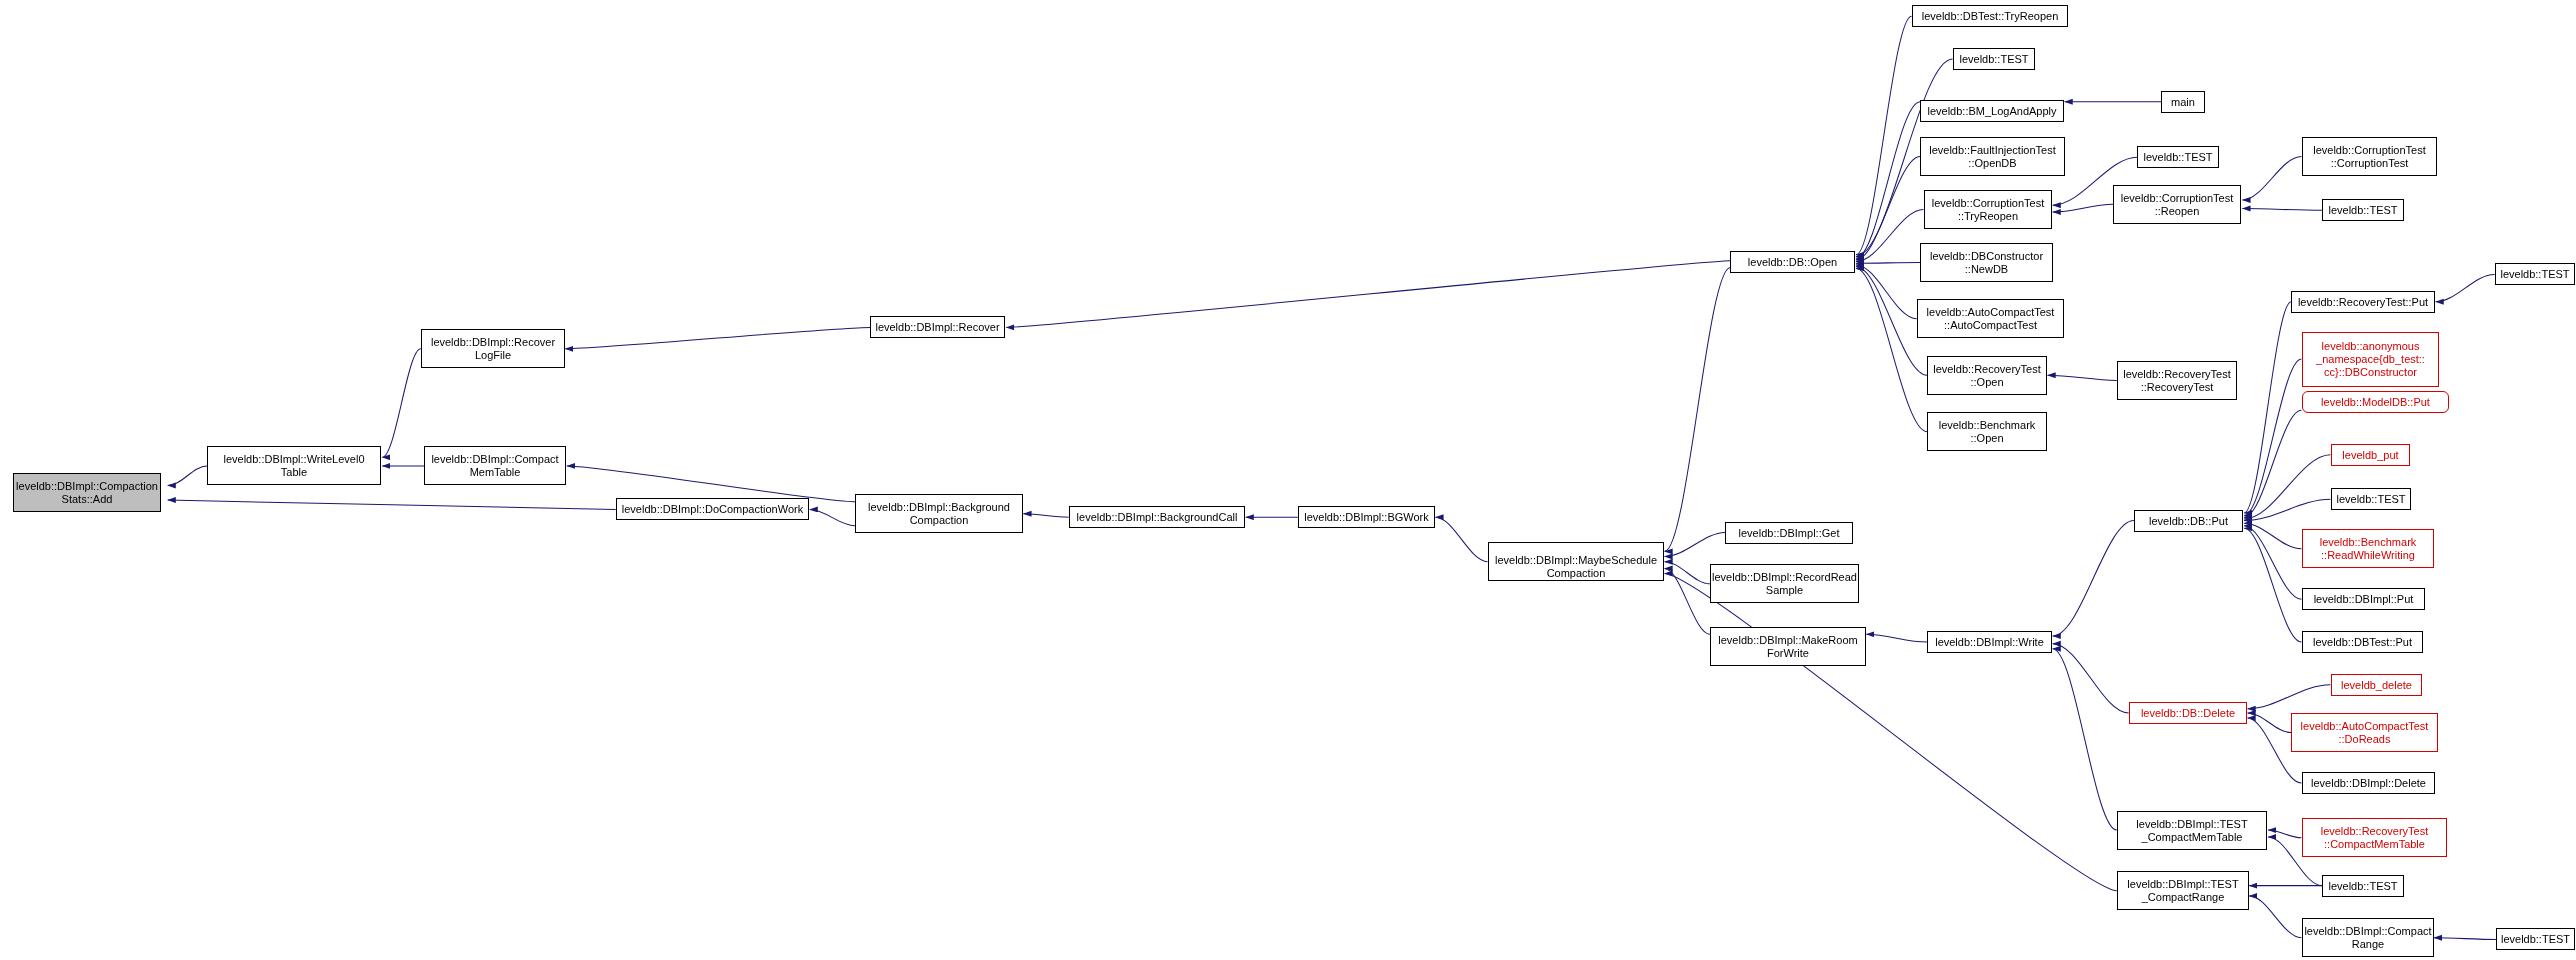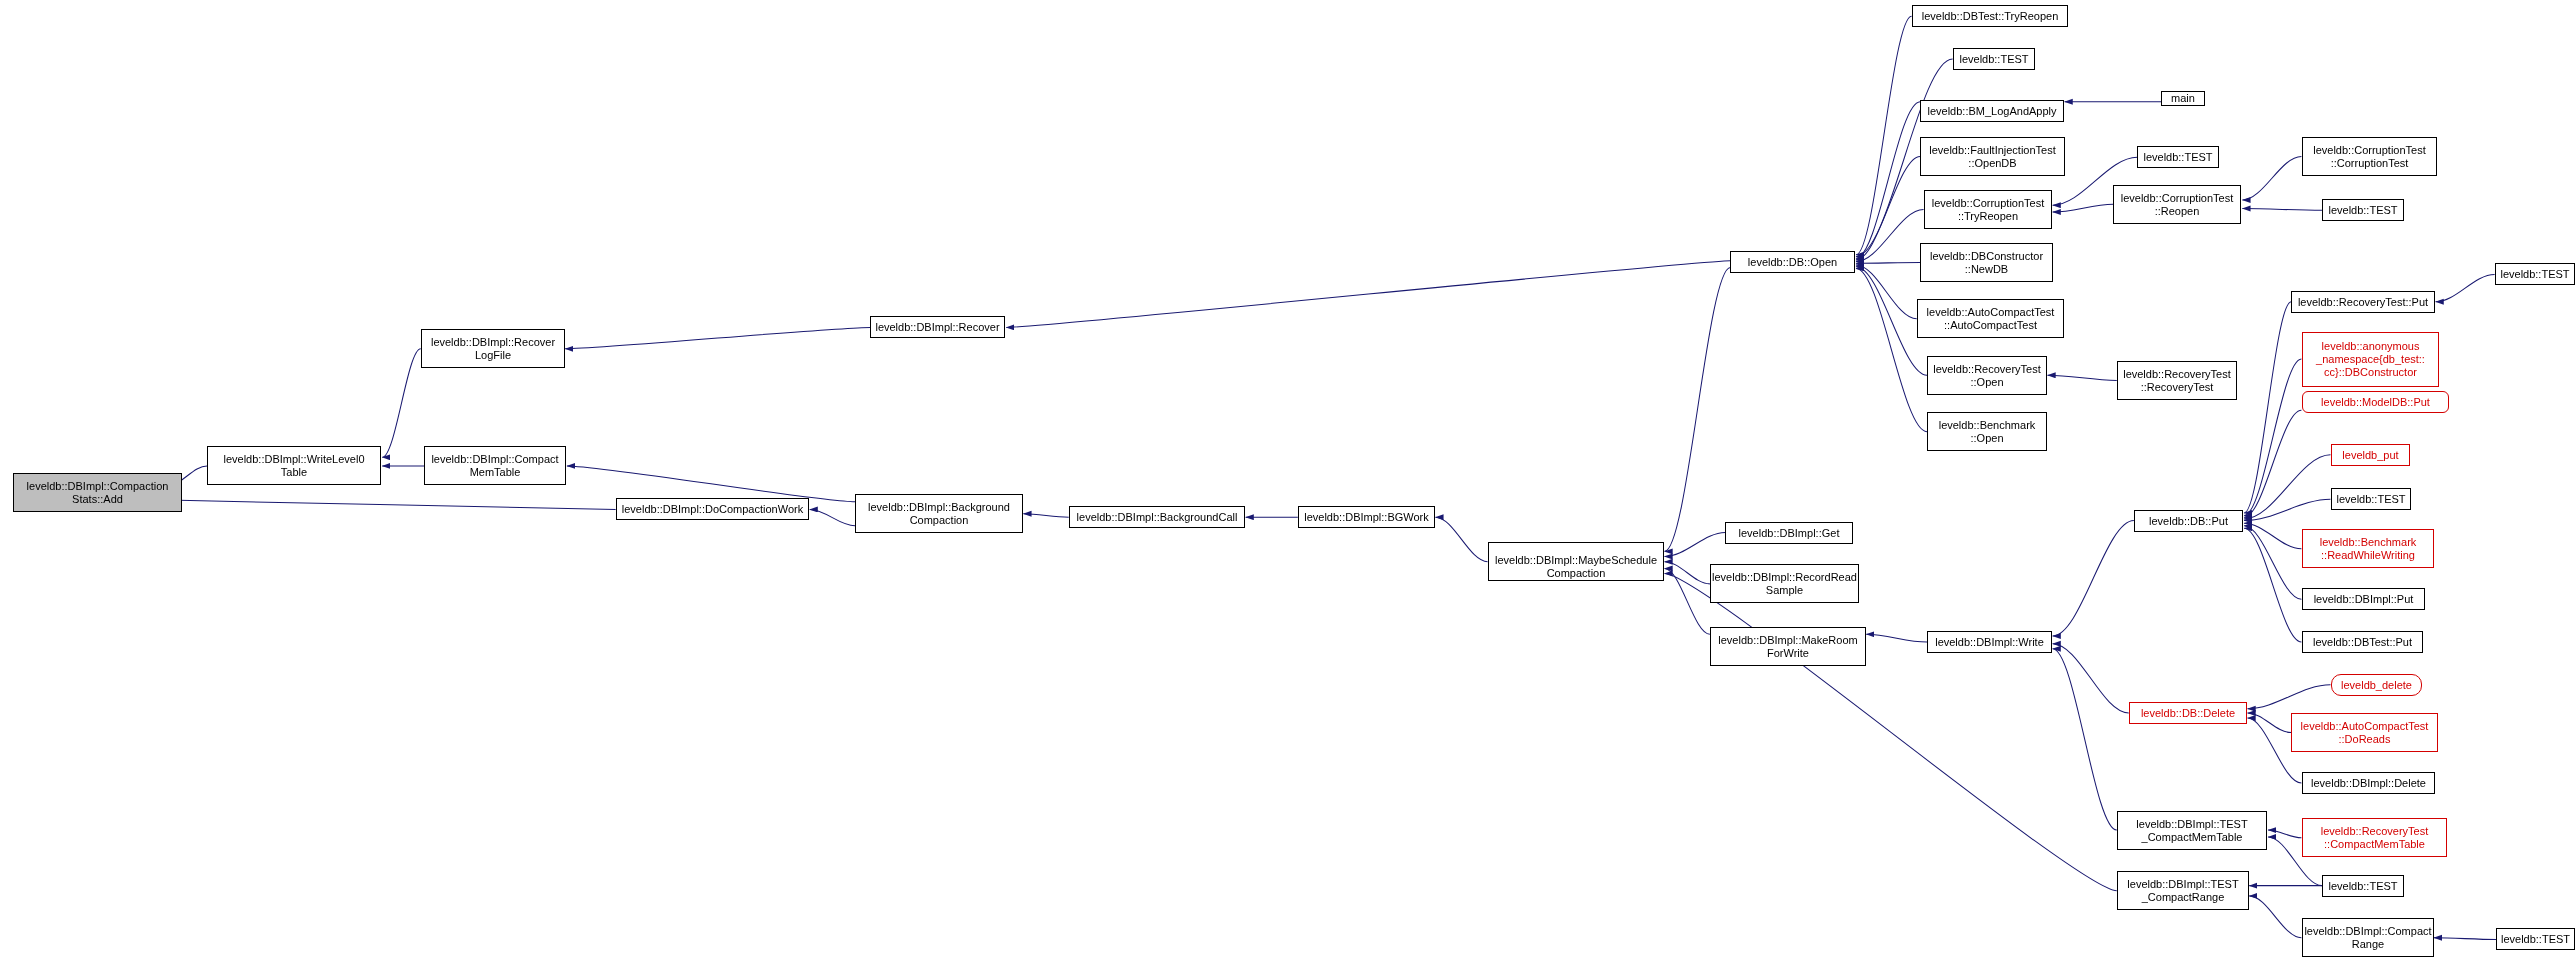--- a/index.html
+++ b/index.html
@@ -128,21 +128,21 @@
         <path d="M 2680 857 C 2662.15 857 2646.85 834 2629 834" class="edge" marker-end="url(#arrow)"></path>
         <path d="M 2692 916 C 2669.95 916 2651.05 840 2629 840" class="edge" marker-end="url(#arrow)"></path>
         <path d="M 2692 980 C 2678.35 980 2666.65 971 2653 971" class="edge" marker-end="url(#arrow)"></path>
         <path d="M 2716 1036 C 2693.95 1036 2675.05 979 2653 979" class="edge" marker-end="url(#arrow)"></path>
         <path d="M 2716 1036 C 2686.25 1036 2660.75 1036 2631 1036" class="edge" marker-end="url(#arrow)"></path>
         <path d="M 2692 1097 C 2670.65 1097 2652.35 1048 2631 1048" class="edge" marker-end="url(#arrow)"></path>
         <path d="M 2920 1099 C 2894.45 1099 2872.55 1097 2847 1097" class="edge" marker-end="url(#arrow)"></path>
       </g>
   </svg>
   <div id="node-layer">
-      <div class="node root" style="left: 13px; top: 473px; width: 169px; height: 39px;">
+      <div class="node root" style="left: 13px; top: 473px; width: 148px; height: 39px;">
         <span>leveldb::DBImpl::Compaction</span>
         <span>Stats::Add</span>
       </div>
       <div class="node" style="left: 207px; top: 446px; width: 174px; height: 39px;">
         <span>leveldb::DBImpl::WriteLevel0</span>
         <span>Table</span>
       </div>
       <div class="node" style="left: 421px; top: 329px; width: 144px; height: 39px;">
         <span>leveldb::DBImpl::Recover</span>
         <span>LogFile</span>
@@ -176,21 +176,21 @@
       </div>
       <div class="node" style="left: 1912px; top: 5.1px; width: 156px; height: 22px;">
         <span>leveldb::DBTest::TryReopen</span>
       </div>
       <div class="node" style="left: 1953px; top: 48px; width: 82px; height: 22px;">
         <span>leveldb::TEST</span>
       </div>
       <div class="node" style="left: 1920px; top: 91px; width: 144px; height: 22px; margin-top: 9px;">
         <span>leveldb::BM_LogAndApply</span>
       </div>
-      <div class="node" style="left: 2161px; top: 91px; width: 44px; height: 15px;">
+      <div class="node" style="left: 2161px; top: 91px; width: 44px; height: 22px;">
         <span>main</span>
       </div>
       <div class="node" style="left: 1920px; top: 137px; width: 145px; height: 39px;">
         <span>leveldb::FaultInjectionTest</span>
         <span>::OpenDB</span>
       </div>
       <div class="node" style="left: 2137px; top: 146px; width: 82px; height: 22px;">
         <span>leveldb::TEST</span>
       </div>
       <div class="node" style="left: 2302px; top: 137px; width: 135px; height: 39px;">
@@ -268,21 +268,21 @@
         <span>leveldb::DBImpl::MakeRoom</span>
         <span>ForWrite</span>
       </div>
       <div class="node" style="left: 1725px; top: 522px; width: 128px; height: 22px;">
         <span>leveldb::DBImpl::Get</span>
       </div>
       <div class="node" style="left: 1710px; top: 564px; width: 149px; height: 39px;">
         <span>leveldb::DBImpl::RecordRead</span>
         <span>Sample</span>
       </div>
-      <div class="node red" style="left: 2331px; top: 674px; width: 91px; height: 22px; border-radius: 10px;">
+      <div class="node red" style="left: 2331px; top: 674px; width: 91px; height: 22px;">
         <span>leveldb_delete</span>
       </div>
       <div class="node red" style="left: 2129px; top: 702px; width: 118px; height: 22px;">
         <span>leveldb::DB::Delete</span>
       </div>
       <div class="node red" style="left: 2291px; top: 713px; width: 147px; height: 39px;">
         <span>leveldb::AutoCompactTest</span>
         <span>::DoReads</span>
       </div>
       <div class="node" style="left: 2302px; top: 772px; width: 133px; height: 22px;">

